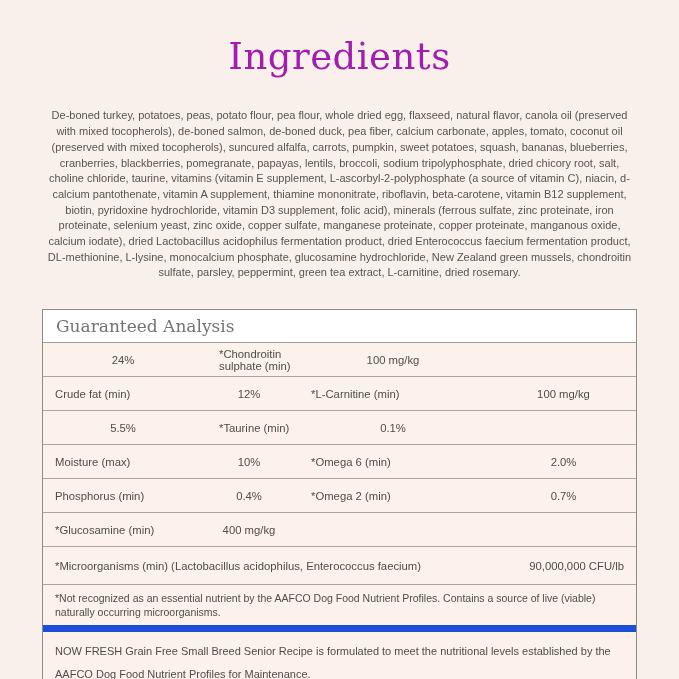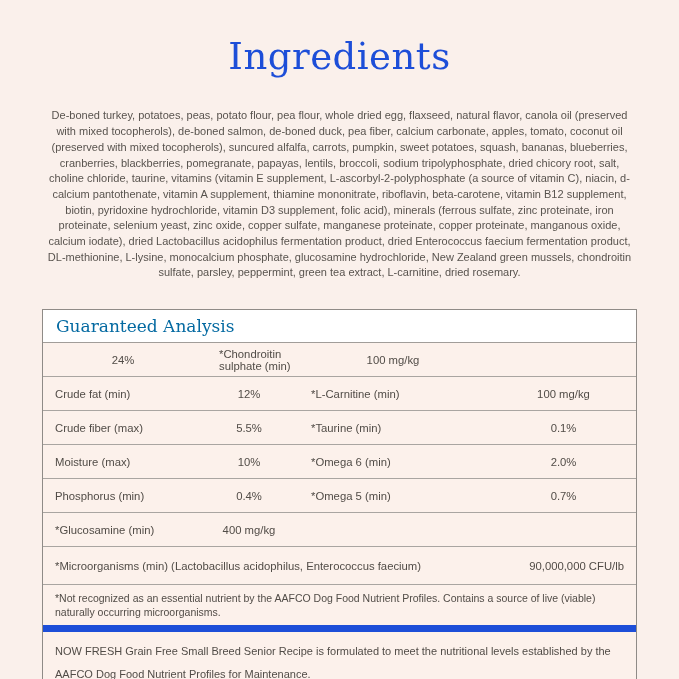--- a/index.html
+++ b/index.html
@@ -12,21 +12,21 @@
   }
   .page { width: 679px; height: 679px; position: relative; }
 
   .page-title {
     margin: 35px 0 0 0;
     text-align: center;
     font-family: "DejaVu Serif", serif;
     font-weight: normal;
     font-size: 37px;
     line-height: 1.2;
-    color: #1d4ed8;
+    color: #a21caf;
     letter-spacing: 0.5px;
   }
 
   .ingredients {
     width: 592px;
     margin: 29px auto 0 auto;
     font-size: 11px;
     line-height: 15.7px;
     text-align: center;
     color: #585era;
@@ -42,21 +42,21 @@
     font-size: 11.3px;
   }
   .ga-header {
     background: #ffffff;
     height: 32px;
     display: flex;
     align-items: center;
     padding-left: 13px;
     font-family: "DejaVu Serif", serif;
     font-size: 17px;
-    color: #0369a1;
+    color: #737373;
     border-bottom: 1px solid #a19d99;
   }
   .ga-row {
     display: grid;
     grid-template-columns: 160px 92px 196px 1fr;
     height: 33px;
     align-items: center;
     border-bottom: 1px solid #a9a5a1;
   }
   .ga-row .c-label1 { padding-left: 12px; }
@@ -108,37 +108,36 @@
     </div>
 
     <div class="ga-row">
       <div class="c-label1">Crude fat (min)</div>
       <div class="c-value1">12%</div>
       <div class="c-label2">*L-Carnitine (min)</div>
       <div class="c-value2">100 mg/kg</div>
     </div>
 
     <div class="ga-row">
-      <div class="c-label1">Crude fiber (max)</div>
       <div class="c-value1">5.5%</div>
       <div class="c-label2">*Taurine (min)</div>
       <div class="c-value2">0.1%</div>
     </div>
 
     <div class="ga-row">
       <div class="c-label1">Moisture (max)</div>
       <div class="c-value1">10%</div>
       <div class="c-label2">*Omega 6 (min)</div>
       <div class="c-value2">2.0%</div>
     </div>
 
     <div class="ga-row">
       <div class="c-label1">Phosphorus (min)</div>
       <div class="c-value1">0.4%</div>
-      <div class="c-label2">*Omega 5 (min)</div>
+      <div class="c-label2">*Omega 2 (min)</div>
       <div class="c-value2">0.7%</div>
     </div>
 
     <div class="ga-row">
       <div class="c-label1">*Glucosamine (min)</div>
       <div class="c-value1">400 mg/kg</div>
       <div class="c-label2"></div>
       <div class="c-value2"></div>
     </div>
 

